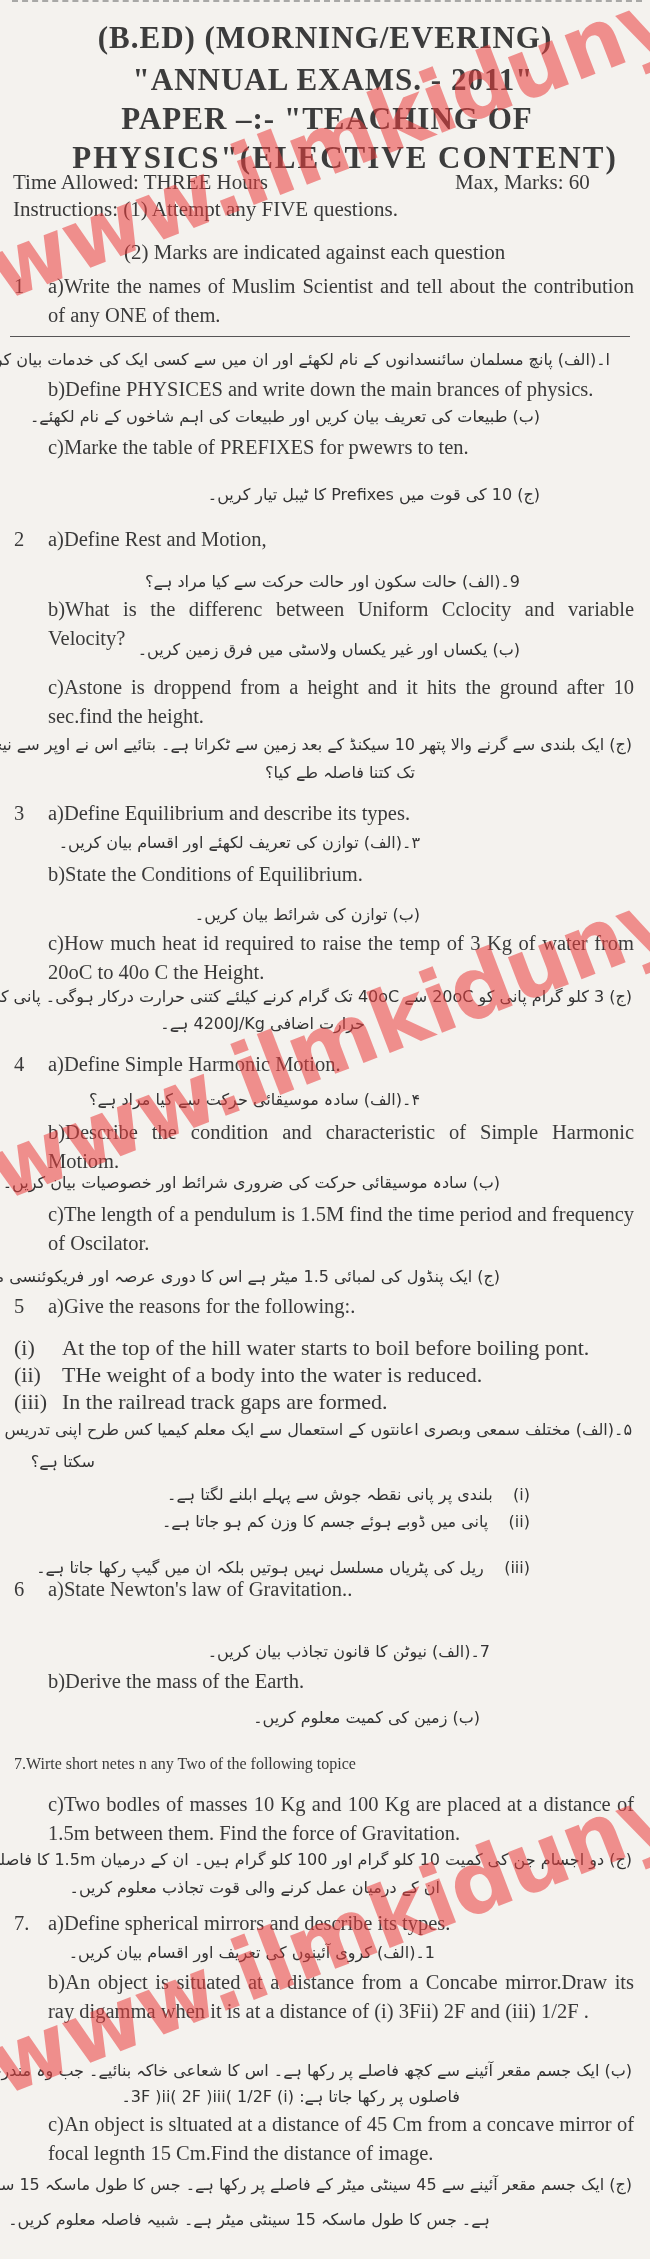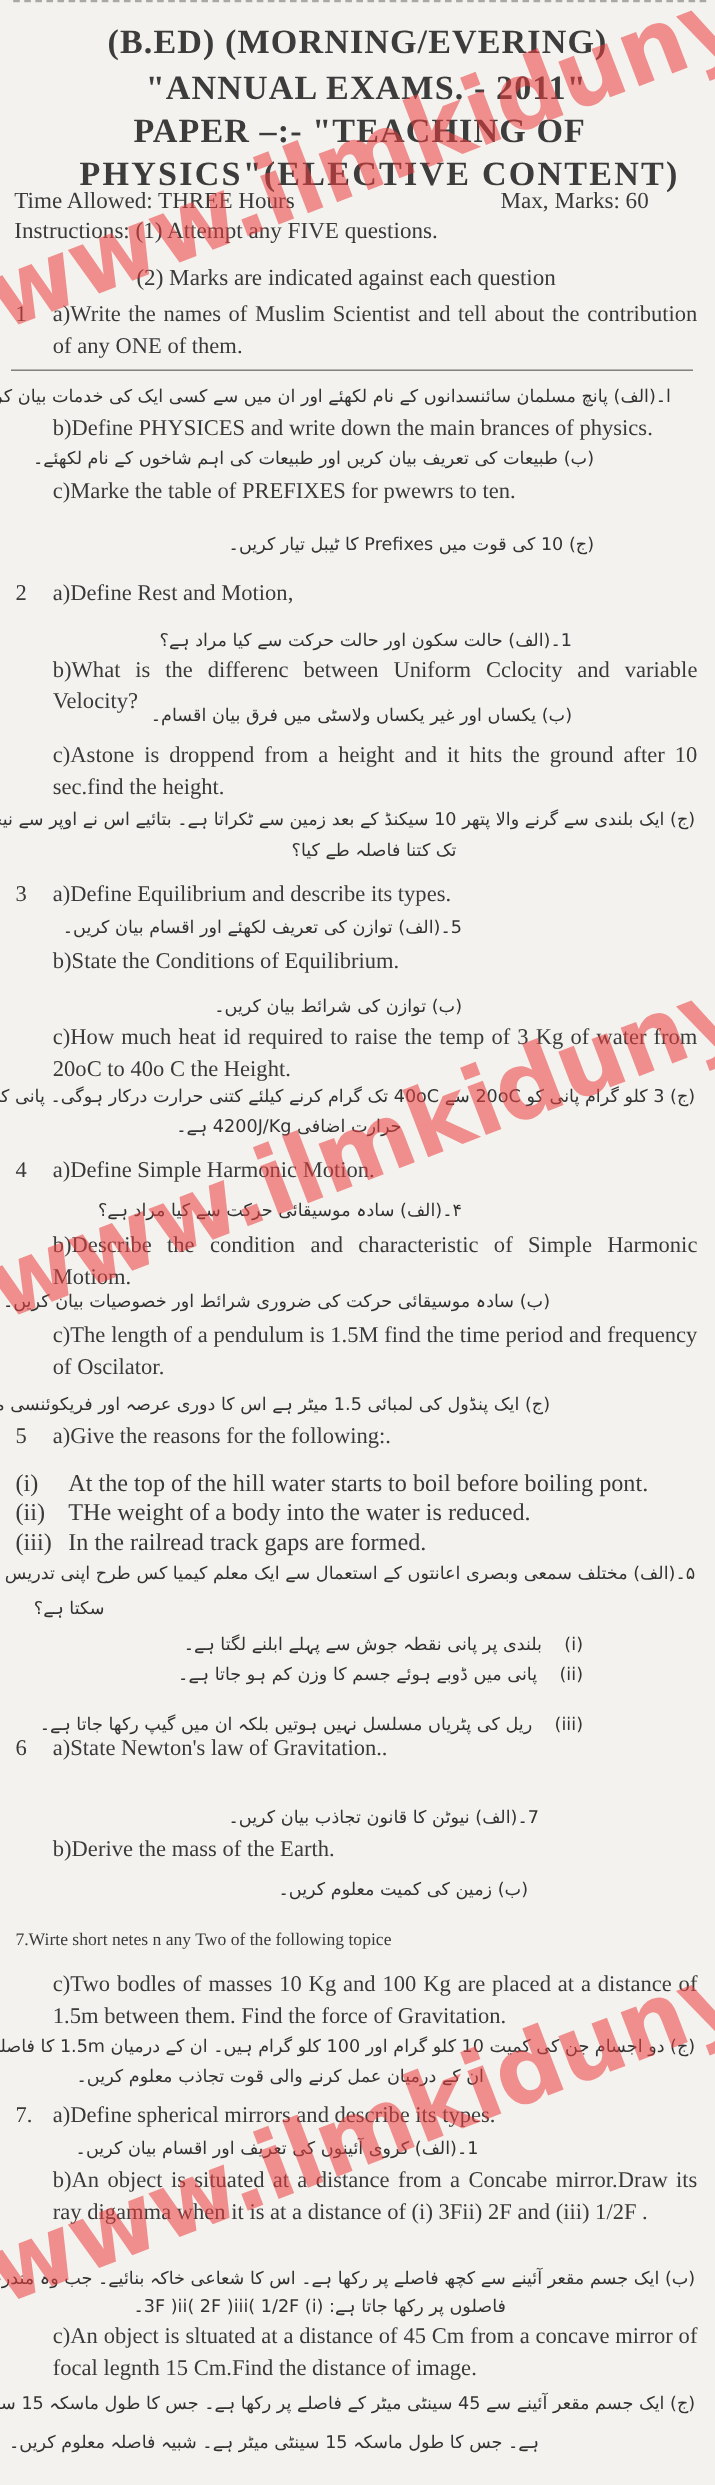--- a/index.html
+++ b/index.html
@@ -43,30 +43,30 @@
   <div class="en" style="top:272px;">a)Write the names of Muslim Scientist and tell about the contribution of any ONE of them.</div>
   <div class="rule" style="top:336px;"></div>
   <div class="ur" style="right:40px; top:350px;">ا۔(الف) پانچ مسلمان سائنسدانوں کے نام لکھئے اور ان میں سے کسی ایک کی خدمات بیان کریں۔</div>
   <div class="en one" style="top:375px;">b)Define PHYSICES and write down the main brances of physics.</div>
   <div class="ur" style="right:110px; top:407px;">(ب) طبیعات کی تعریف بیان کریں اور طبیعات کی اہم شاخوں کے نام لکھئے۔</div>
   <div class="en one" style="top:433px;">c)Marke the table of PREFIXES for pwewrs to ten.</div>
   <div class="ur" style="right:110px; top:485px;">(ج) 10 کی قوت میں Prefixes کا ٹیبل تیار کریں۔</div>
 
   <div class="num" style="top:528px;">2</div>
   <div class="en one" style="top:525px;">a)Define Rest and Motion,</div>
-  <div class="ur" style="right:130px; top:572px;">1۔(الف) حالت سکون اور حالت حرکت سے کیا مراد ہے؟</div>
+  <div class="ur" style="right:130px; top:572px;">9۔(الف) حالت سکون اور حالت حرکت سے کیا مراد ہے؟</div>
   <div class="en" style="top:595px;">b)What is the differenc between Uniform Cclocity and variable Velocity?</div>
-  <div class="ur" style="right:130px; top:640px;">(ب) یکساں اور غیر یکساں ولاسٹی میں فرق بیان اقسام۔</div>
+  <div class="ur" style="right:130px; top:640px;">(ب) یکساں اور غیر یکساں ولاسٹی میں فرق زمین کریں۔</div>
   <div class="en" style="top:673px;">c)Astone is droppend from a height and it hits the ground after 10 sec.find the height.</div>
   <div class="ur" style="right:18px; top:735px;">(ج) ایک بلندی سے گرنے والا پتھر 10 سیکنڈ کے بعد زمین سے ٹکراتا ہے۔ بتائیے اس نے اوپر سے نیچے</div>
   <div class="ur" style="right:235px; top:763px;">تک کتنا فاصلہ طے کیا؟</div>
 
   <div class="num" style="top:802px;">3</div>
   <div class="en one" style="top:799px;">a)Define Equilibrium and describe its types.</div>
-  <div class="ur" style="right:230px; top:833px;">5۔(الف) توازن کی تعریف لکھئے اور اقسام بیان کریں۔</div>
+  <div class="ur" style="right:230px; top:833px;">۳۔(الف) توازن کی تعریف لکھئے اور اقسام بیان کریں۔</div>
   <div class="en one" style="top:860px;">b)State the Conditions of Equilibrium.</div>
   <div class="ur" style="right:230px; top:905px;">(ب) توازن کی شرائط بیان کریں۔</div>
   <div class="en" style="top:929px;">c)How much heat id required to raise the temp of 3 Kg of water from 20oC to 40o C the Height.</div>
   <div class="ur" style="right:18px; top:987px;">(ج) 3 کلو گرام پانی کو 20oC سے 40oC تک گرام کرنے کیلئے کتنی حرارت درکار ہوگی۔ پانی کی</div>
   <div class="ur" style="right:285px; top:1014px;">حرارت اضافی 4200J/Kg ہے۔</div>
 
   <div class="num" style="top:1053px;">4</div>
   <div class="en one" style="top:1050px;">a)Define Simple Harmonic Motion.</div>
   <div class="ur" style="right:230px; top:1090px;">۴۔(الف) سادہ موسیقائی حرکت سے کیا مراد ہے؟</div>
   <div class="en" style="top:1118px;">b)Describe the condition and characteristic of Simple Harmonic Motiom.</div>

